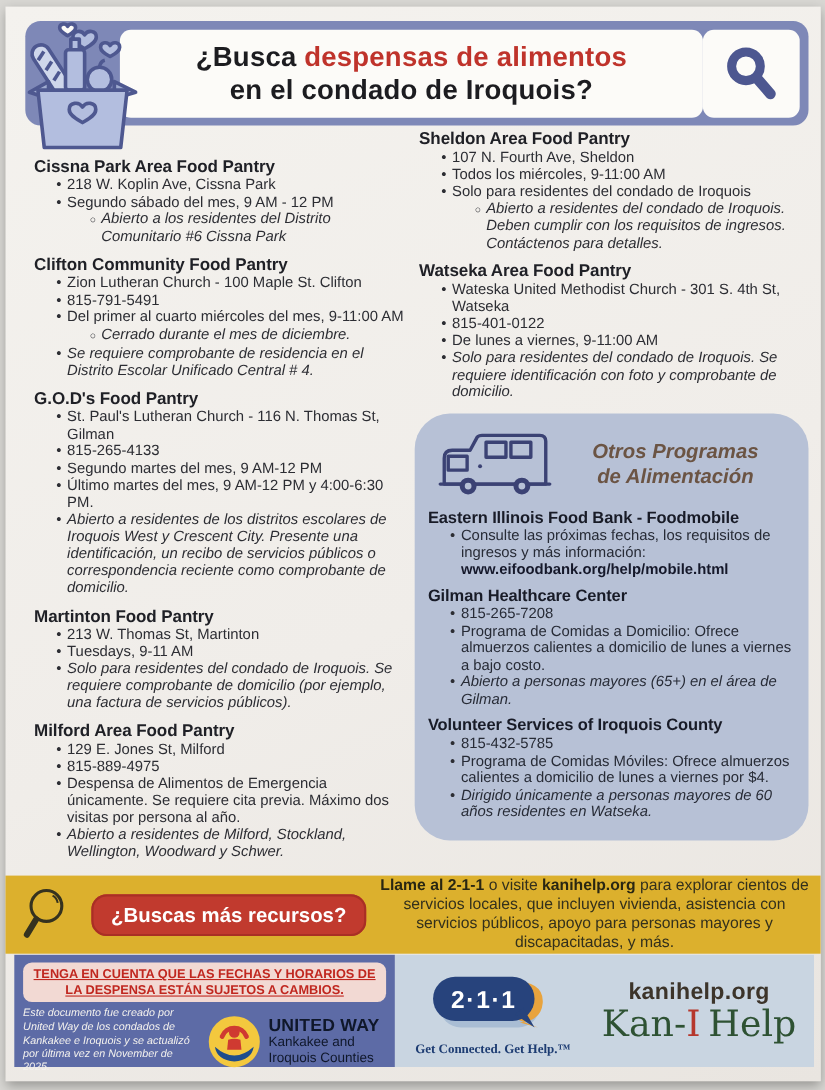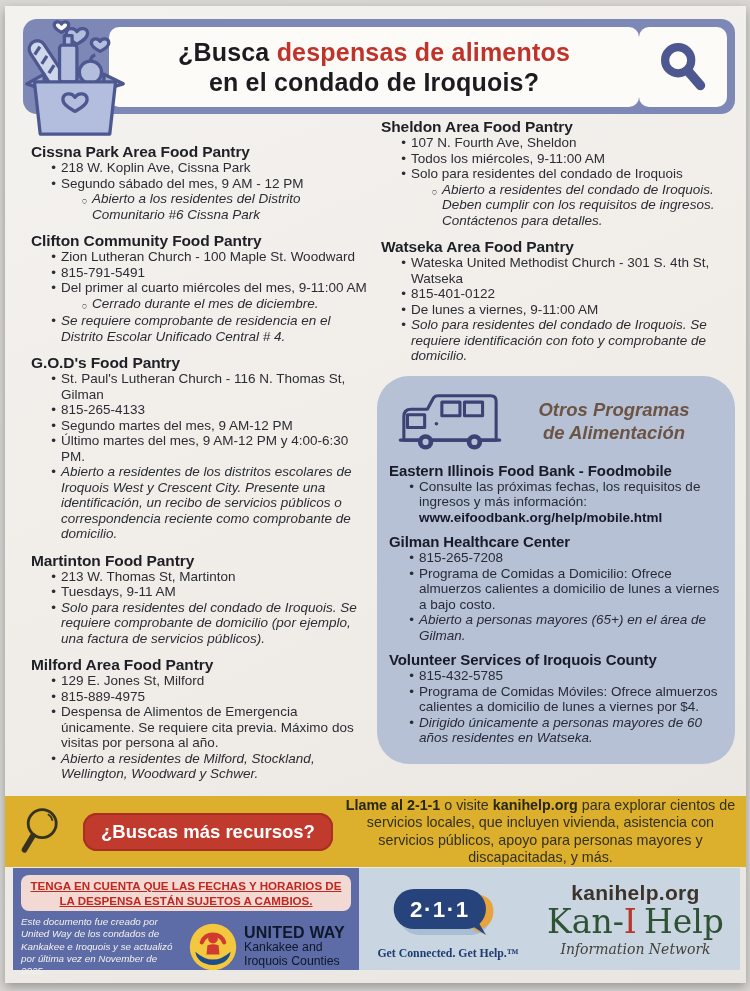--- a/index.html
+++ b/index.html
@@ -128,21 +128,21 @@
               <span class="marker">○</span>
               <span class="txt">Abierto a los residentes del Distrito Comunitario #6 Cissna Park</span>
             </li>
           </ul>
         </section>
         <section class="pantry">
           <h3 class="pantry-name">Clifton Community Food Pantry</h3>
           <ul class="items">
             <li>
               <span class="marker">•</span>
-              <span class="txt">Zion Lutheran Church - 100 Maple St. Woodward</span>
+              <span class="txt">Zion Lutheran Church - 100 Maple St. Clifton</span>
             </li>
             <li>
               <span class="marker">•</span>
               <span class="txt">815-791-5491</span>
             </li>
             <li>
               <span class="marker">•</span>
               <span class="txt">Del primer al cuarto miércoles del mes, 9-11:00 AM</span>
             </li>
             <li class="sub italic">
@@ -377,18 +377,17 @@
           <path d="M98 18 Q148 14 146 44 Q144 66 118 68 L140 74 L110 62 Z" fill="#e8a33d"></path>
           <rect x="12" y="12" width="124" height="54" rx="27" fill="#27437c"></rect>
           <path d="M112 58 L136 74 L122 50 Z" fill="#27437c"></path>
           <text x="74" y="50" text-anchor="middle" font-family="Liberation Sans, sans-serif" font-size="30" font-weight="bold" fill="#ffffff" letter-spacing="2">2·1·1</text>
         </svg>
         <div class="tagline">Get Connected. Get Help.™</div>
       </div>
       <div class="kani">
         <div class="kani-url">kanihelp.org</div>
         <div class="kani-brand"><span>Kan-</span><span class="i">I</span><span class="post">Help</span></div>
-        <div class="kani-sub">Information Network</div>
       </div>
     </div>
   </div>
 
 </div>
 
 </body></html>

